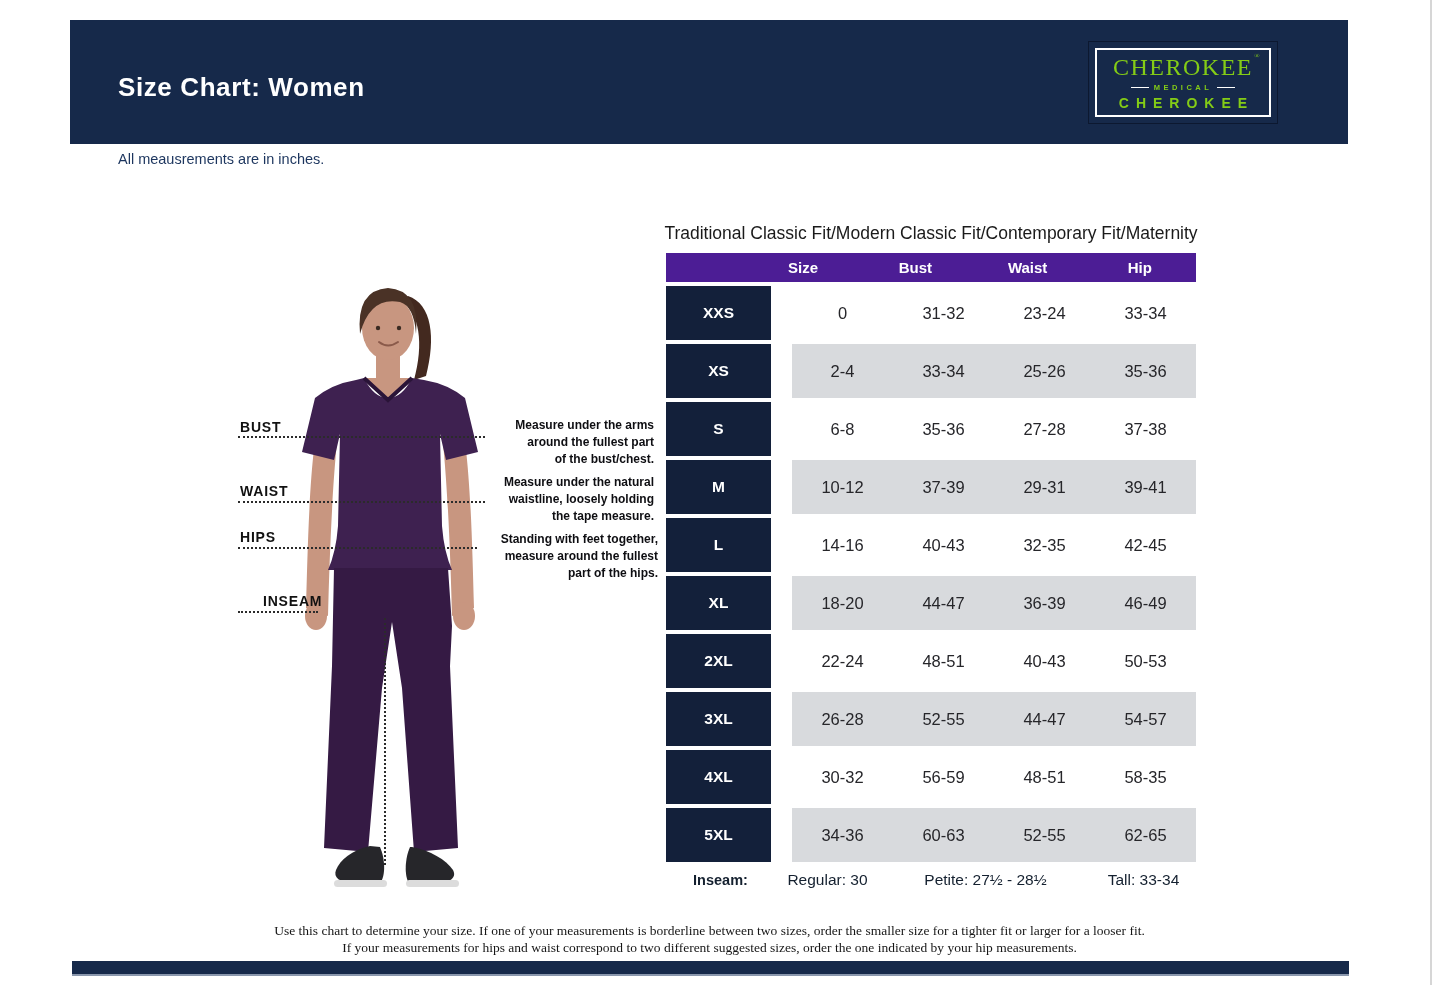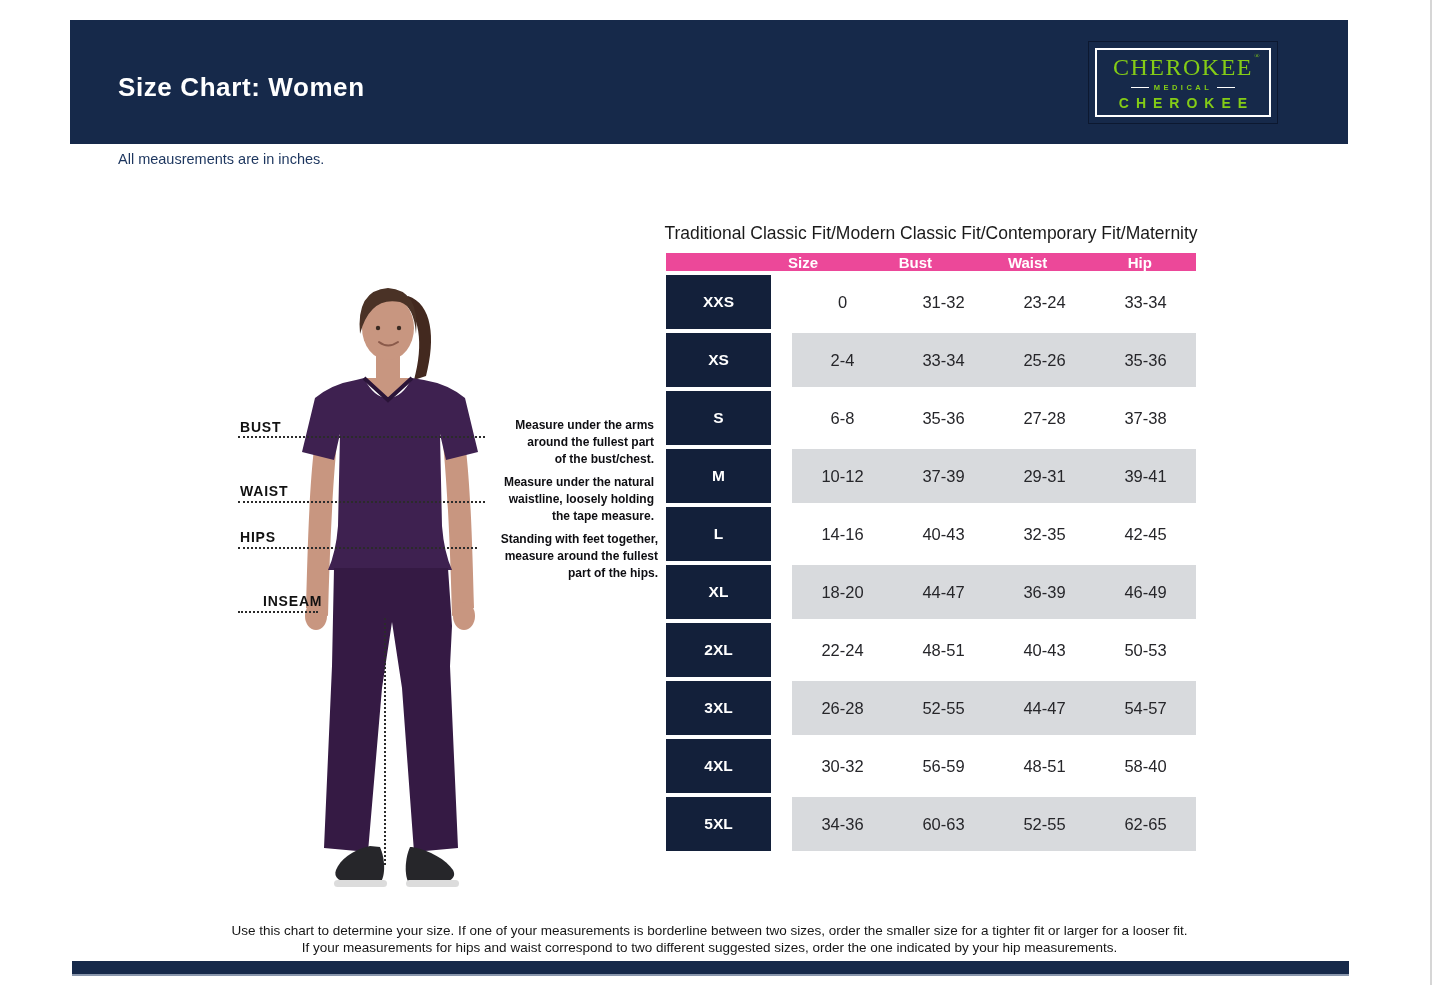--- a/index.html
+++ b/index.html
@@ -47,38 +47,38 @@
   .lbl-inseam { left:240px; top:593px;padding-left:23px; }  .line-inseam { left:238px; top:611px; width:80px; }
   .vline-inseam { left:384px; top:618px; height:247px; }
   .desc-bust   { left:474px; top:417px; }
   .desc-waist  { left:474px; top:474px; }
   .desc-hips   { left:470px; top:531px; width:188px; }
   .desc-inseam { left:466px; top:589px; width:198px; }
 
   
   .tbl-title { position:absolute; left:660px; top:223px; width:542px; text-align:center; font-size:17.5px; color:#1A1A1A; }
   .tbl { position:absolute; left:666px; top:253px; width:530px; }
-  .thead { display:flex; background:#ec4899; height:18px; margin-bottom:4px; padding-left:81px; box-sizing:border-box; }
+  .thead { display:flex; background:#4c1d95; height:29px; margin-bottom:4px; padding-left:81px; box-sizing:border-box; }
   .thead .hc { flex:1; display:flex; align-items:center; justify-content:center; color:#ffffff; font-weight:bold; font-size:15px; }
   .trow { display:flex; height:54px; margin-bottom:4px; }
   .trow .tlabel {
     width:105px; background:#13203A; color:#ffffff; font-weight:bold; font-size:15.5px;
     display:flex; align-items:center; justify-content:center; margin-right:21px; flex:none;
   }
   .trow .tdata { flex:1; display:flex; background:#ffffff; }
   .trow:nth-child(odd) .tdata { background:#D8DADD; }
   .trow .td { flex:1; display:flex; align-items:center; justify-content:center; font-size:16.5px; color:#26262A; }
   .inseam-row { display:flex; margin-top:9px; font-size:15.5px; color:#14202F; align-items:center; }
   .inseam-row .ic0 { width:109px; text-align:center; font-weight:bold; font-size:14.5px; flex:none; }
   .inseam-row .ic1 { width:105px; text-align:center; flex:none; }
   .inseam-row .ic2 { width:211px; text-align:center; flex:none; }
   .inseam-row .ic3 { flex:1; text-align:center; }
 
   
-  .footer-line { position:absolute; left:70px; width:1279px; text-align:center; font-size:13.5px; color:#161616; }
+  .footer-line { position:absolute; left:70px; width:1279px; text-align:center; font-size:13.5px; color:#161616;font-family:Liberation Serif, serif; }
   .fl1 { top:923px; }
   .fl2 { top:940px; }
   .bottombar { position:absolute; left:72px; top:961px; width:1277px; height:13px; background:#16294A; border-bottom:2px solid #8illerA; border-bottom:2px solid #8a97ad; }
 </style>
 </head>
 <body>
 
 <div class="page">
   <div class="edge-line"></div>
 
@@ -231,31 +231,37 @@
         <div class="td">44-47</div>
         <div class="td">54-57</div>
       </div>
     </div>
     <div class="trow">
       <div class="tlabel">4XL</div>
       <div class="tdata">
         <div class="td">30-32</div>
         <div class="td">56-59</div>
         <div class="td">48-51</div>
-        <div class="td">58-40</div>
+        <div class="td">58-35</div>
       </div>
     </div>
     <div class="trow">
       <div class="tlabel">5XL</div>
       <div class="tdata">
         <div class="td">34-36</div>
         <div class="td">60-63</div>
         <div class="td">52-55</div>
         <div class="td">62-65</div>
       </div>
     </div>
 
+    <div class="inseam-row">
+      <div class="ic0">Inseam:</div>
+      <div class="ic1">Regular: 30</div>
+      <div class="ic2">Petite: 27½ - 28½</div>
+      <div class="ic3">Tall: 33-34</div>
+    </div>
   </div>
 
   <div class="footer-line fl1">Use this chart to determine your size. If one of your measurements is borderline between two sizes, order the smaller size for a tighter fit or larger for a looser fit.</div>
   <div class="footer-line fl2">If your measurements for hips and waist correspond to two different suggested sizes, order the one indicated by your hip measurements.</div>
   <div class="bottombar"></div>
 </div>
 
 </body></html>

